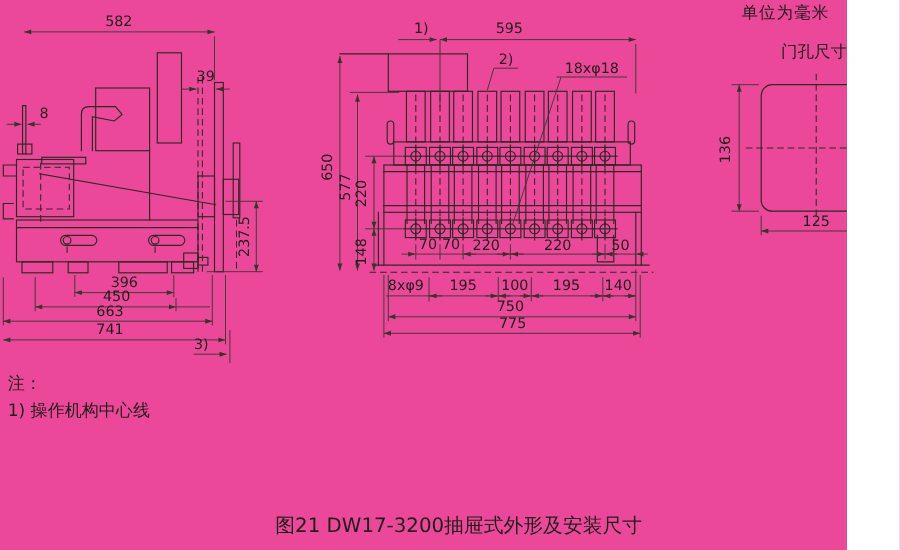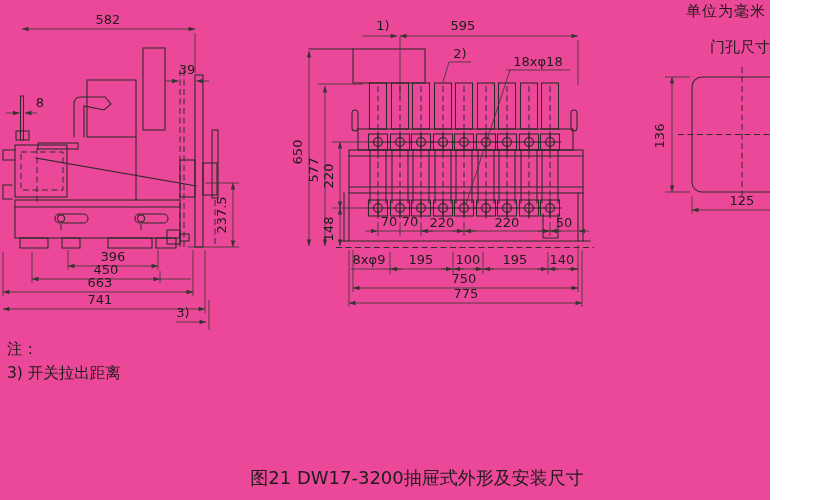--- a/index.html
+++ b/index.html
@@ -10,21 +10,21 @@
     font-family:"DejaVu Sans","Liberation Sans",sans-serif;
     color:#1d1c19;
     overflow:hidden;
   }
   svg{position:absolute;left:0;top:0;}
   .s{stroke:#2b2a26;stroke-width:1.05;fill:none;stroke-linecap:square;}
   .d{stroke:#2b2a26;stroke-width:0.95;fill:none;stroke-dasharray:6 3.5;}
   .m{stroke:#3a3934;stroke-width:0.85;fill:none;}
   text{fill:#1d1c19;font-family:"DejaVu Sans","Liberation Sans",sans-serif;font-size:13px;}
   .t2{font-size:15px;}
-  .units{position:absolute;top:2px;right:4px;font-size:15px;letter-spacing:1px;}
+  .units{position:absolute;top:2px;right:16px;font-size:15px;letter-spacing:1px;}
   .notes{position:absolute;left:7px;top:337px;font-size:15.5px;line-height:24px;}
   .caption{position:absolute;left:8px;top:466px;width:818px;text-align:center;font-size:18px;}
 </style>
 </head>
 <body>
 
 <div class="page">
 
 <svg width="818" height="500" viewBox="0 0 818 500">
   <defs>
@@ -266,18 +266,18 @@
     <line class="m" x1="692" y1="196" x2="692" y2="214"></line>
     <line class="m" x1="792" y1="196" x2="792" y2="214"></line>
     <text text-anchor="middle" x="742" y="205">125</text>
   </g>
 </svg>
 
 <div class="units">单位为毫米</div>
 
 <div class="notes">
   <div>注：</div>
-  <div>3) 开关拉出距离</div>
+  <div>1) 操作机构中心线</div>
 </div>
 
 <div class="caption">图21 DW17-3200抽屉式外形及安装尺寸</div>
 
 </div>
 
 </body></html>

